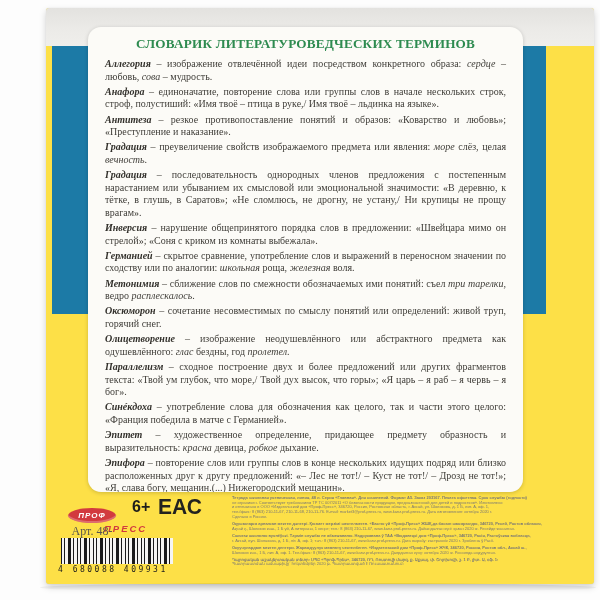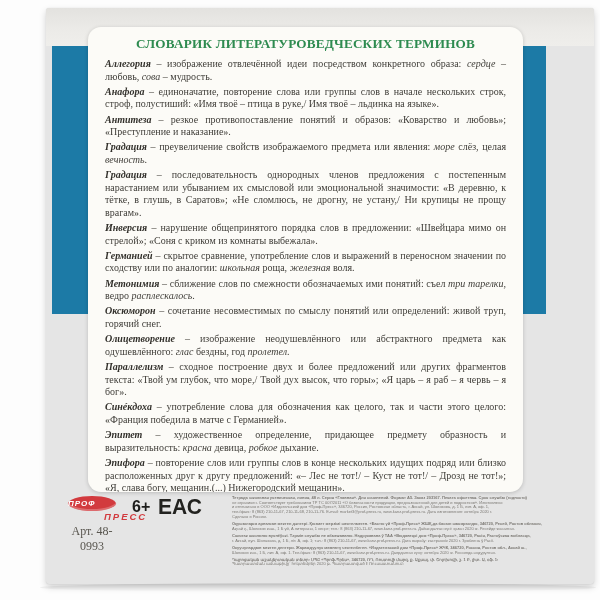--- a/index.html
+++ b/index.html
@@ -1,39 +1,39 @@
 <!DOCTYPE html>
 <html><head>
 <meta charset="utf-8">
 <style>
   html,body{margin:0;padding:0;background:#ffffff;}
   .stage{position:relative;width:600px;height:600px;overflow:hidden;
          font-family:"Liberation Serif","DejaVu Serif",serif;background:#fdfdfd;}
   
   .notebook{position:absolute;left:46px;top:8px;width:548px;height:576px;
-            background:#e5e5e5;border-radius:3px;
+            background:#fde047;border-radius:3px;
             box-shadow:0 3px 7px rgba(0,0,0,.18),0 0 1px rgba(0,0,0,.15);}
   .cover-top-strip{position:absolute;left:0;top:0;width:100%;height:38px;
             background:linear-gradient(180deg,#e3e2df 0%,#ecebe8 60%,#efeeeb 100%);
             border-radius:3px 3px 0 0;}
   .teal-panel{position:absolute;left:6px;top:38px;width:494px;height:268px;}
   
   .card{position:absolute;left:42px;top:19px;width:435px;height:465px;
         border-radius:13px;background:#fcfbf7;
         box-shadow:0 1px 4px rgba(0,0,0,.18);
         padding:7px 17px 0 17px;box-sizing:border-box;overflow:hidden;}
   .card h1{margin:2px 0 7px 0;text-align:center;font-size:13.2px;line-height:15px;
            font-weight:bold;letter-spacing:.2px;}
   .entry{margin:0 0 2.6px 0;font-size:10px;line-height:12.6px;color:#3f3d38;
          text-align:justify;}
   .entry .term{font-weight:bold;font-style:italic;color:#32302b;}
   .entry i{font-style:italic;}
   
   .footer{position:absolute;left:0;top:484px;width:100%;height:92px;font-family:"Liberation Sans","DejaVu Sans",sans-serif;}
-  .logo{position:absolute;left:18px;top:4px;width:56px;}
+  .logo{position:absolute;left:18px;top:16px;width:56px;text-align:center;}
   .logo-oval{width:48px;height:15px;margin:0 auto;background:#d23a3e;border-radius:50%;
              color:#fff;font-weight:bold;font-style:italic;font-size:8px;line-height:15px;
              letter-spacing:1px;box-shadow:inset 0 -2px 0 rgba(255,255,255,.25);}
   .logo-press{color:#d23a3e;font-weight:bold;font-size:9.5px;letter-spacing:2px;
               font-style:italic;line-height:10px;margin-top:1px;margin-left:40px;}
   .age-badge{position:absolute;left:86px;top:6px;font-weight:bold;font-size:16px;color:#1d1d1b;}
   .eac{position:absolute;left:112px;top:2px;font-weight:900;font-size:21px;color:#22221f;
        letter-spacing:0px;transform:scaleY(1.08);font-family:"Liberation Sans",sans-serif;}
   .art{position:absolute;left:16px;top:32px;width:60px;text-align:center;
        font-size:12px;color:#58554e;font-family:"Liberation Serif",serif;}
@@ -84,20 +84,24 @@
     </div>
 
     <div class="footer">
       <div class="logo">
         <div class="logo-oval">ПРОФ</div>
         <div class="logo-press">ПРЕСС</div>
       </div>
       <div class="age-badge">6+</div>
       <div class="eac">ЕАС</div>
       <div class="art">Арт. 48-0993</div>
+      <div class="barcode">
+        <div class="bars"></div>
+        <div class="barcode-digits">4 680088 409931</div>
+      </div>
       <div class="fine-print">
           <div class="fp-block">
             <div class="fp-line">Тетрадь школьная ученическая, линия, 48 л. Серия «Главная». Для сочинений. Формат А5. Заказ 203167. Печать офсетная. Срок службы (годности)</div>
             <div class="fp-line">не ограничен. Соответствует требованиям ТР ТС 007/2011 «О безопасности продукции, предназначенной для детей и подростков». Изготовлено</div>
             <div class="fp-line">и отпечатано в ООО «Издательский дом «Проф-Пресс», 346720, Россия, Ростовская область, г. Аксай, ул. Шолохова, д. 1 Б, лит. А, оф. 1,</div>
             <div class="fp-line">тел./факс: 8 (863) 210-11-67, 210-11-68, 210-11-76. E-mail: market3@prof-press.ru, www.kanz.prof-press.ru. Дата изготовления: октябрь 2020 г.</div>
             <div class="fp-line">Сделано в России.</div>
           </div>
           <div class="fp-block">
             <div class="fp-line">Оқушыларға арналған мектеп дәптері. Қызмет мерзімі шектелмеген. «Басты үй «Проф-Пресс» ЖШҚ-да басып шығарылды, 346720, Ресей, Ростов облысы,</div>

